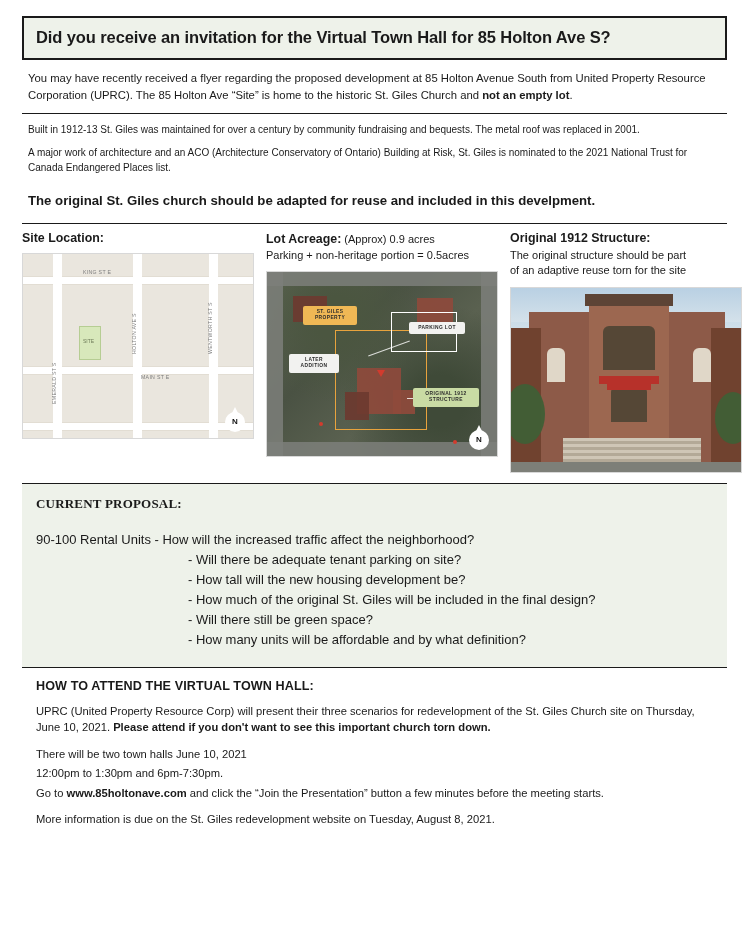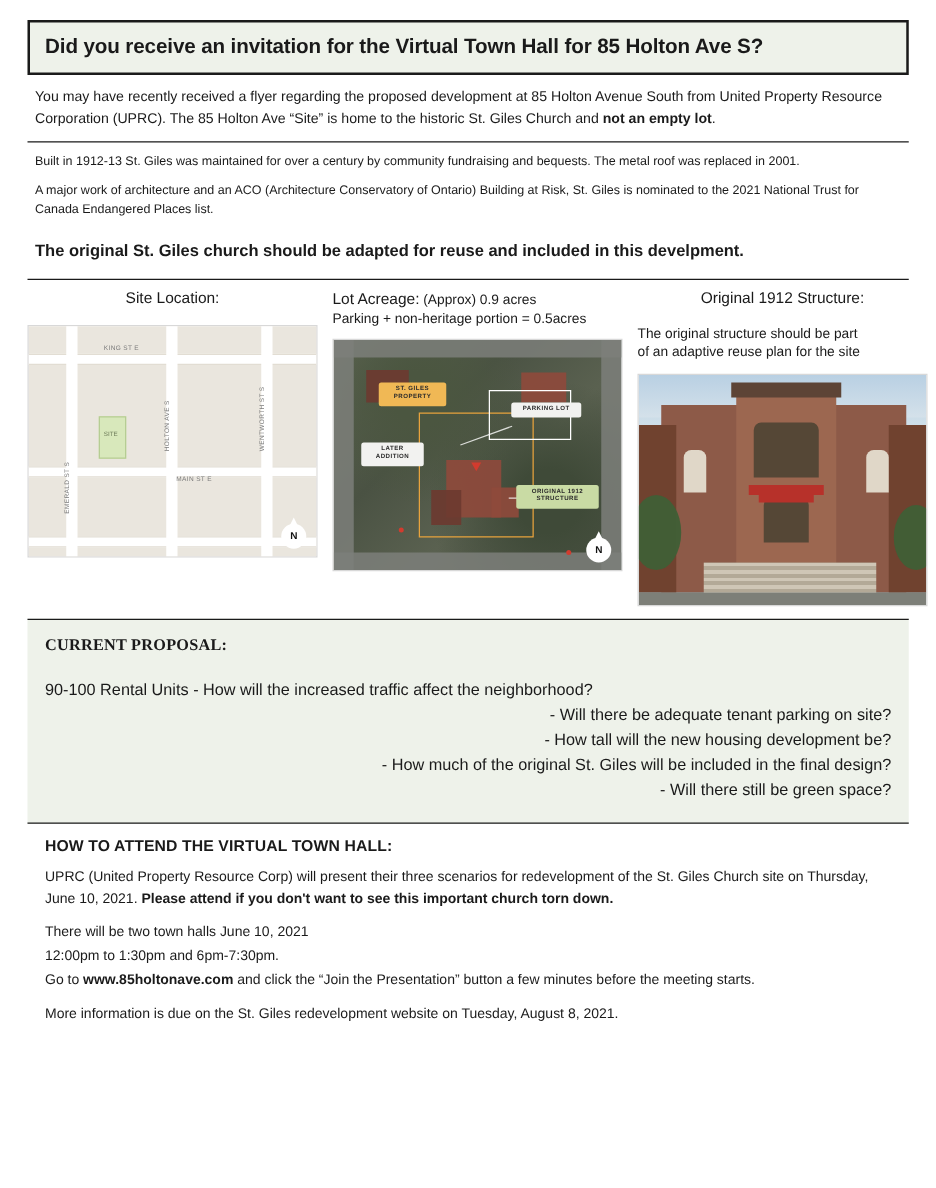--- a/index.html
+++ b/index.html
@@ -63,23 +63,22 @@
 
   
   .cols {
     display: flex;
     gap: 12px;
     padding: 7px 0 0 0;
   }
   .col { width: 232px; }
   .col-head {
     font-size: 12.4px;
-    font-weight: normal;
-    margin-bottom: 15px;
-    text-align: center;
+    font-weight: bold;
+    margin-bottom: 3px;
   }
   .col-sub {
     font-size: 11px;
     line-height: 1.42;
   }
   .col-figure {
     margin-top: 8px;
     width: 232px;
     height: 186px;
     position: relative;
@@ -260,21 +259,20 @@
   }
   .proposal-lead {
     font-size: 13px;
     line-height: 1.55;
   }
   .proposal-lead .units { font-weight: normal; }
   .q-list {
     margin: 0;
     padding: 0;
     list-style: none;
-    text-align: right;
   }
   .q-list li {
     font-size: 13px;
     line-height: 1.55;
     padding-left: 152px;
   }
 
   
   .attend {
     padding: 11px 14px 0 14px;
@@ -371,21 +369,21 @@
               <span>N</span>
             </div>
         </div>
       </div>
     </div>
 
     <div class="col">
       <div class="col-head">Original  1912 Structure:</div>
       <div class="col-sub">
         <div>The original structure should be part</div>
-        <div>of an adaptive reuse plan for the site</div>
+        <div>of an adaptive reuse torn for the site</div>
       </div>
       <div class="col-figure">
         <div class="church">
           <div class="sky"></div>
           <div class="mass" style="left:18px;top:24px;width:196px;height:150px;"></div>
           <div class="mass light" style="left:78px;top:12px;width:80px;height:162px;"></div>
           <div class="mass dark" style="left:0px;top:40px;width:30px;height:134px;"></div>
           <div class="mass dark" style="left:200px;top:40px;width:32px;height:134px;"></div>
           <div class="roof" style="left:74px;top:6px;width:88px;height:12px;"></div>
           <div class="window dark" style="left:92px;top:38px;width:52px;height:44px;"></div>
@@ -407,20 +405,21 @@
   <div class="proposal">
     <div class="proposal-title">CURRENT PROPOSAL:</div>
     <div class="proposal-lead">
       <span class="units">90-100 Rental Units</span><span> - How will the increased traffic affect the neighborhood?</span>
     </div>
     <ul class="q-list">
       <li>- Will there be adequate tenant parking on site?</li>
       <li>- How tall will the new housing development be?</li>
       <li>- How much of the original St. Giles will be included in the final design?</li>
       <li>- Will there still be green space?</li>
+      <li>- How many units will be affordable and by what definition?</li>
     </ul>
   </div>
 
   <div class="attend">
     <div class="attend-title">HOW TO ATTEND THE VIRTUAL TOWN HALL:</div>
     <p>
       <span>UPRC (United Property Resource Corp) will present their three scenarios for redevelopment of the St. Giles Church site on Thursday, June 10, 2021. </span><b>Please attend if you don't want to see this important church torn down.</b>
     </p>
     <p class="tight">There will be two town halls June 10, 2021</p>
     <p class="tight">12:00pm to 1:30pm and 6pm-7:30pm.</p>

